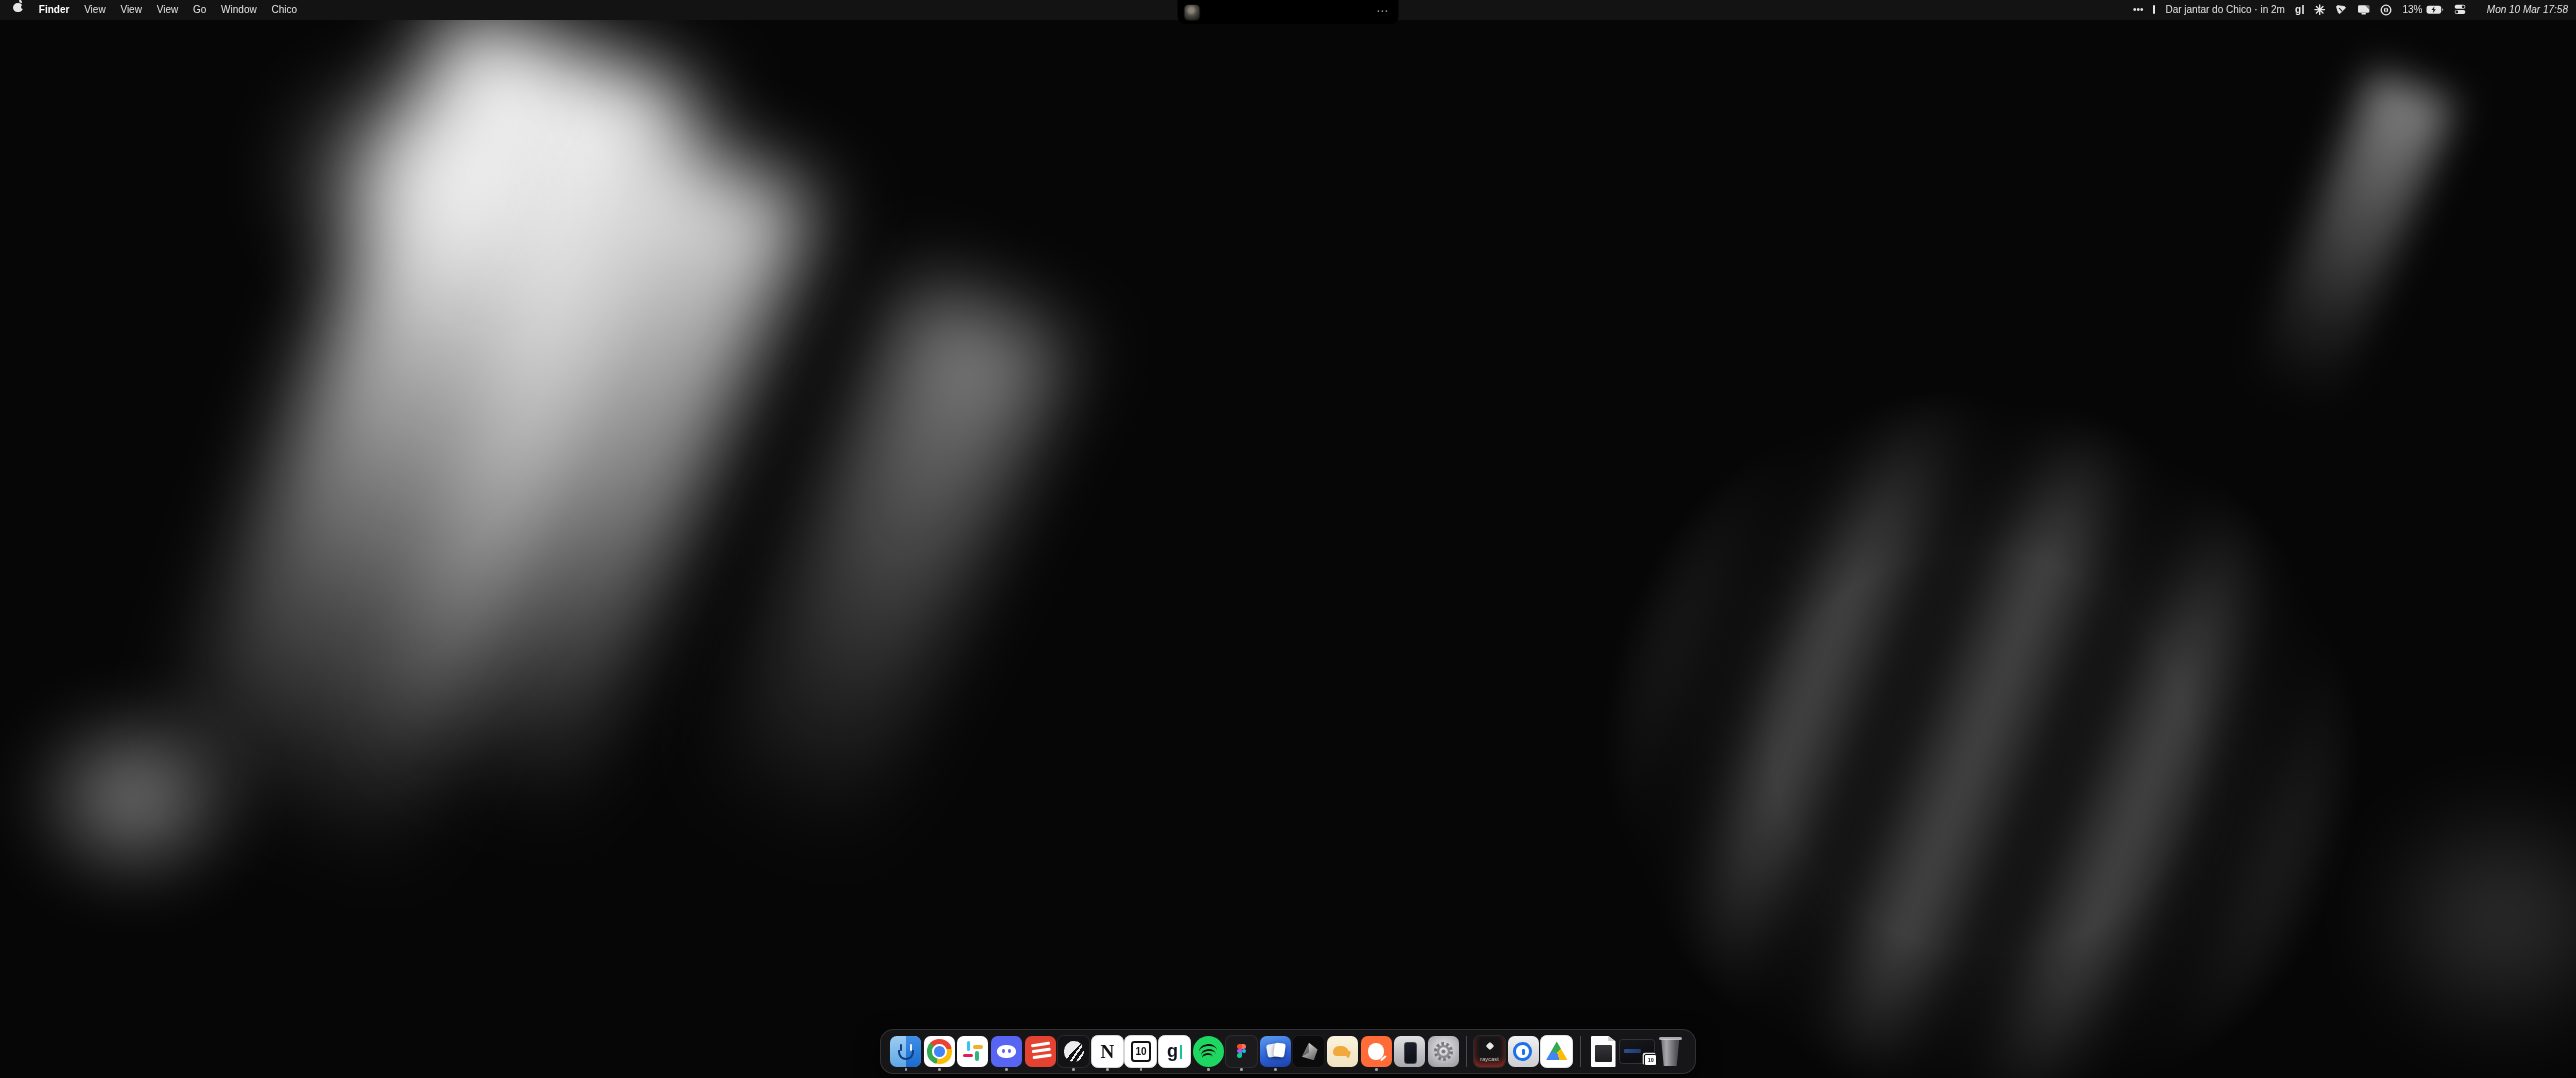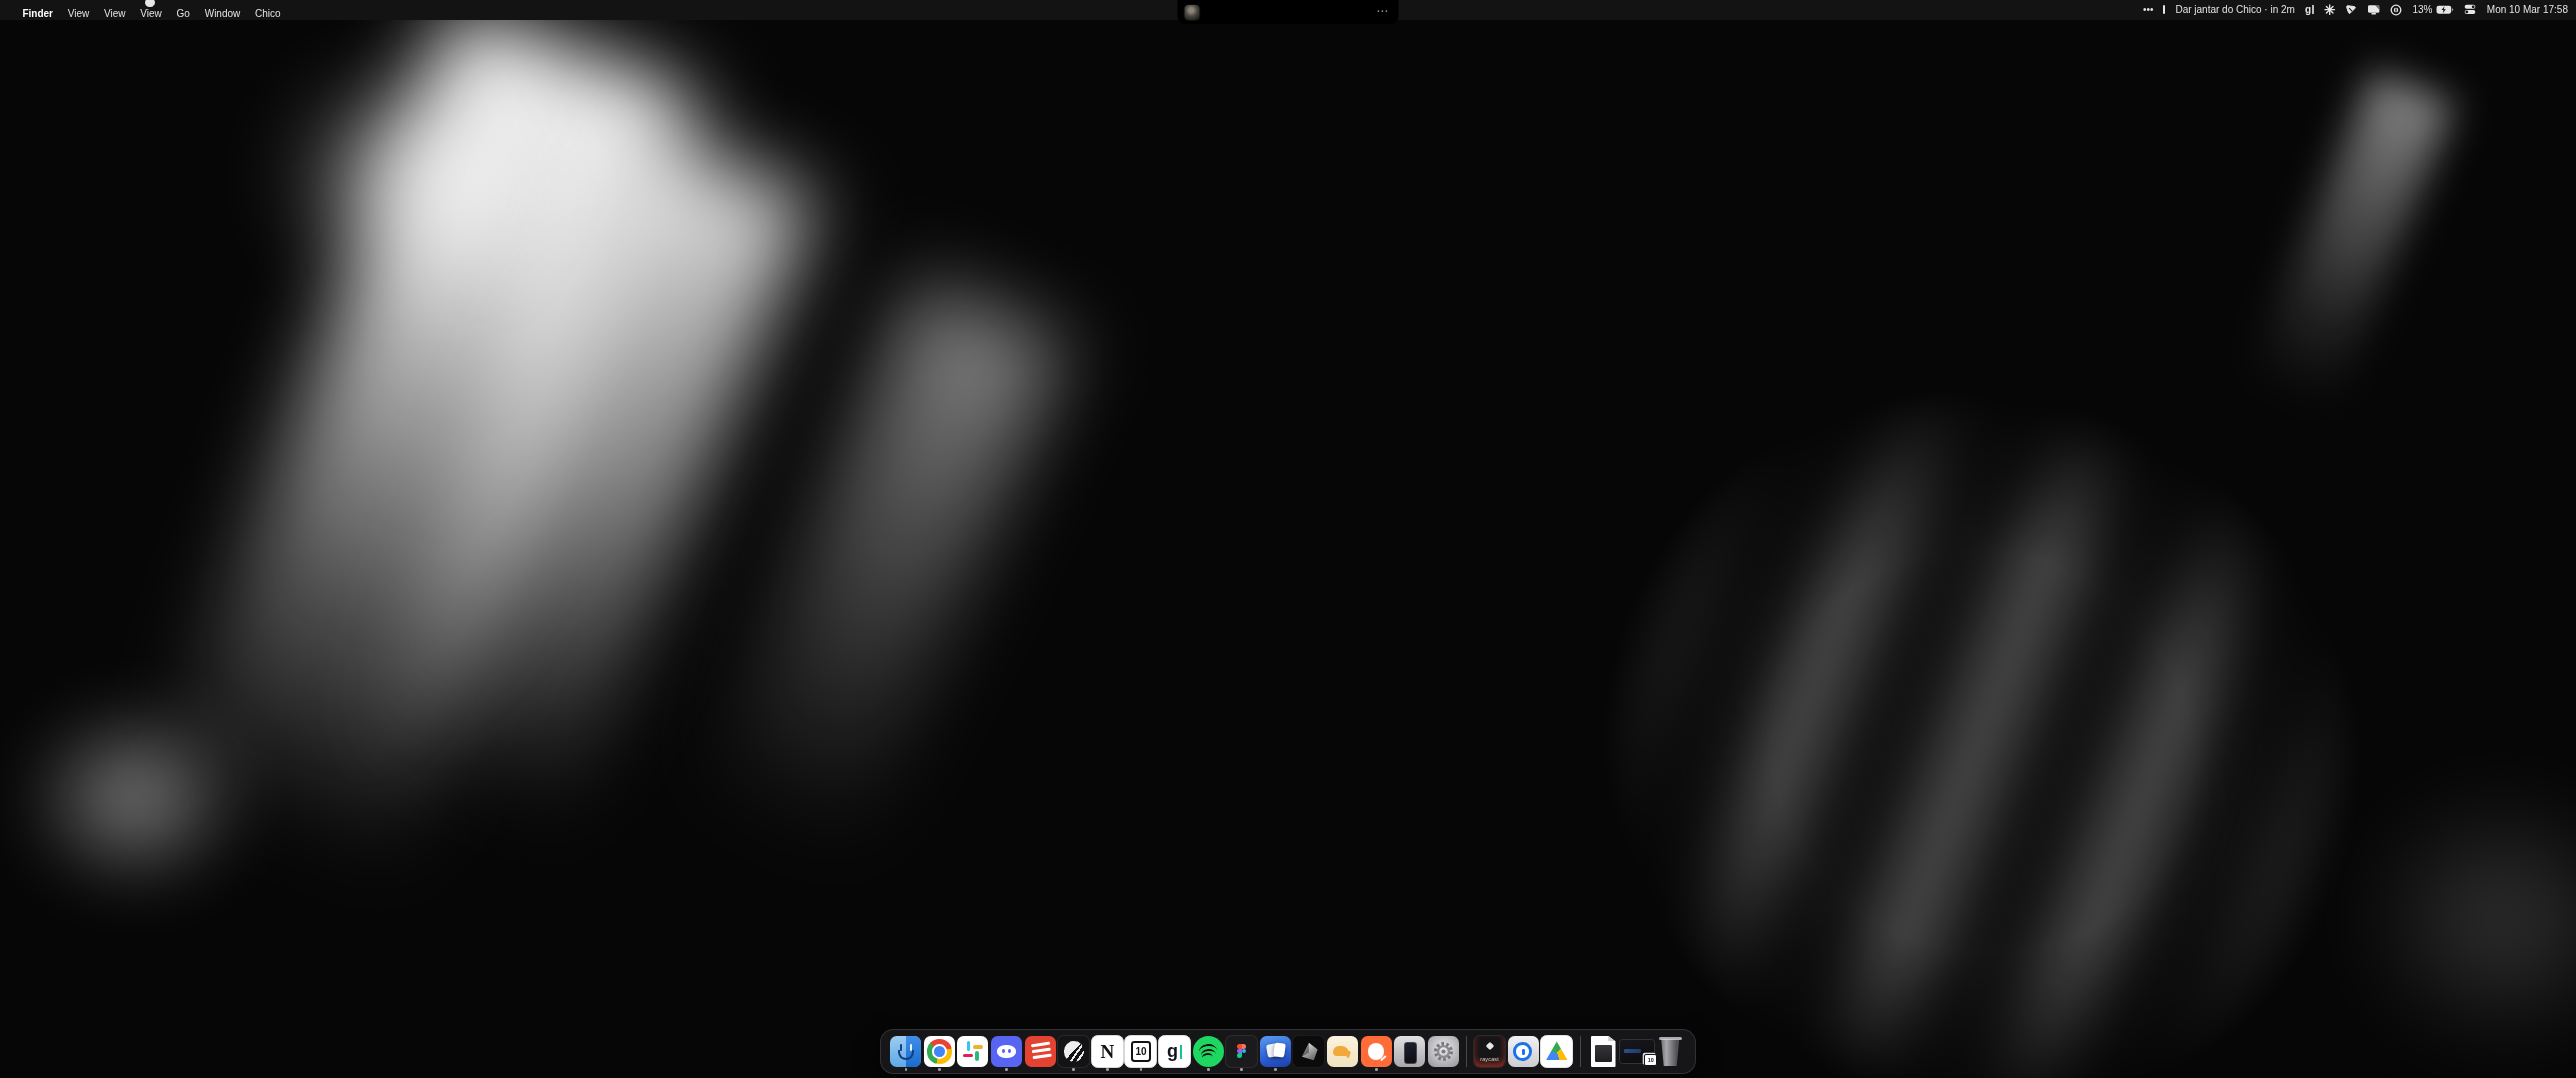--- a/index.html
+++ b/index.html
@@ -23,21 +23,21 @@
     -webkit-mask-image:radial-gradient(closest-side,#000 55%,transparent 100%);
     mask-image:radial-gradient(closest-side,#000 55%,transparent 100%);}
   .band-e{left:2308px;top:74px;width:87px;height:335px;transform:rotate(22deg);filter:blur(19px);
     background:linear-gradient(to bottom,rgba(255,255,255,.5),rgba(255,255,255,.08) 80%,rgba(255,255,255,0));}
   .band-g{left:2361px;top:792px;width:282px;height:255px;filter:blur(47px);
     background:radial-gradient(closest-side,rgba(255,255,255,.22),rgba(255,255,255,0));}
 
   
   #menubar{position:absolute;left:0;top:0;width:100%;height:19.5px;background:#131313;
     display:flex;align-items:center;color:#e3e3e3;font-size:10px;z-index:10;}
-  #menubar-left{display:flex;align-items:center;height:100%;padding-left:15px;flex-direction:column;}
+  #menubar-left{display:flex;align-items:flex-start;height:100%;padding-left:8px;}
   .apple-logo{position:relative;width:10px;height:12px;margin:0 8px 0 5.4px;}
   .apple-logo .body{position:absolute;left:0;bottom:0;width:10px;height:9.4px;background:#e6e6e6;
     border-radius:48% 48% 46% 46% / 52% 52% 46% 46%;}
   .apple-logo .leaf{position:absolute;left:5.4px;top:0;width:3.4px;height:3.4px;background:#e6e6e6;
     border-radius:0 70% 0 70%;transform:rotate(10deg);}
   .apple-logo .bite{position:absolute;right:-2px;top:4.7px;width:4px;height:4px;border-radius:50%;background:#131313;}
   .menu-item{padding:0 7.4px;height:100%;display:flex;align-items:center;white-space:nowrap;}
   .menu-item.active{font-weight:bold;color:#ffffff;}
 
   
@@ -50,21 +50,21 @@
     color:#8d8d8d;font-size:10px;font-weight:bold;letter-spacing:0.7px;}
 
   #menubar-right{margin-left:auto;display:flex;align-items:center;height:100%;padding-right:8px;gap:10px;}
   .status-item{display:flex;align-items:center;height:100%;}
   .status-text{white-space:nowrap;color:#e3e3e3;}
   .status-sep{width:2px;height:9.4px;border-radius:1.3px;background:#e6e6e6;}
   .mb-icon{display:flex;align-items:center;justify-content:center;}
   .mb-icon svg{display:block;}
   .gram-glyph{font-weight:bold;font-size:10px;color:#e6e6e6;}
   .gram-caret{display:inline-block;width:1.3px;height:8.7px;background:#bdbdbd;margin-left:1.3px;}
-  .clock-text{margin-left:1px;}
+  .clock-text{margin-left:11px;font-style:italic;}
 
   
   #dock{position:absolute;left:50%;bottom:4px;transform:translateX(-50%);height:43px;
     display:flex;align-items:center;padding:0 8px;z-index:10;
     background:rgba(33,33,35,.62);border:0.7px solid rgba(255,255,255,.12);border-radius:13.4px;
     box-shadow:0 8px 23px rgba(0,0,0,.65);}
   .dock-item{position:relative;width:31px;height:36px;margin:0 1.3px;display:flex;align-items:center;justify-content:center;}
   .dock-sep{width:0.7px;height:31px;margin:0 6px;background:rgba(255,255,255,.22);}
   .run-dot{position:absolute;bottom:-1.3px;left:50%;margin-left:-1.3px;width:2.7px;height:2.7px;border-radius:50%;
     background:rgba(255,255,255,.6);}

